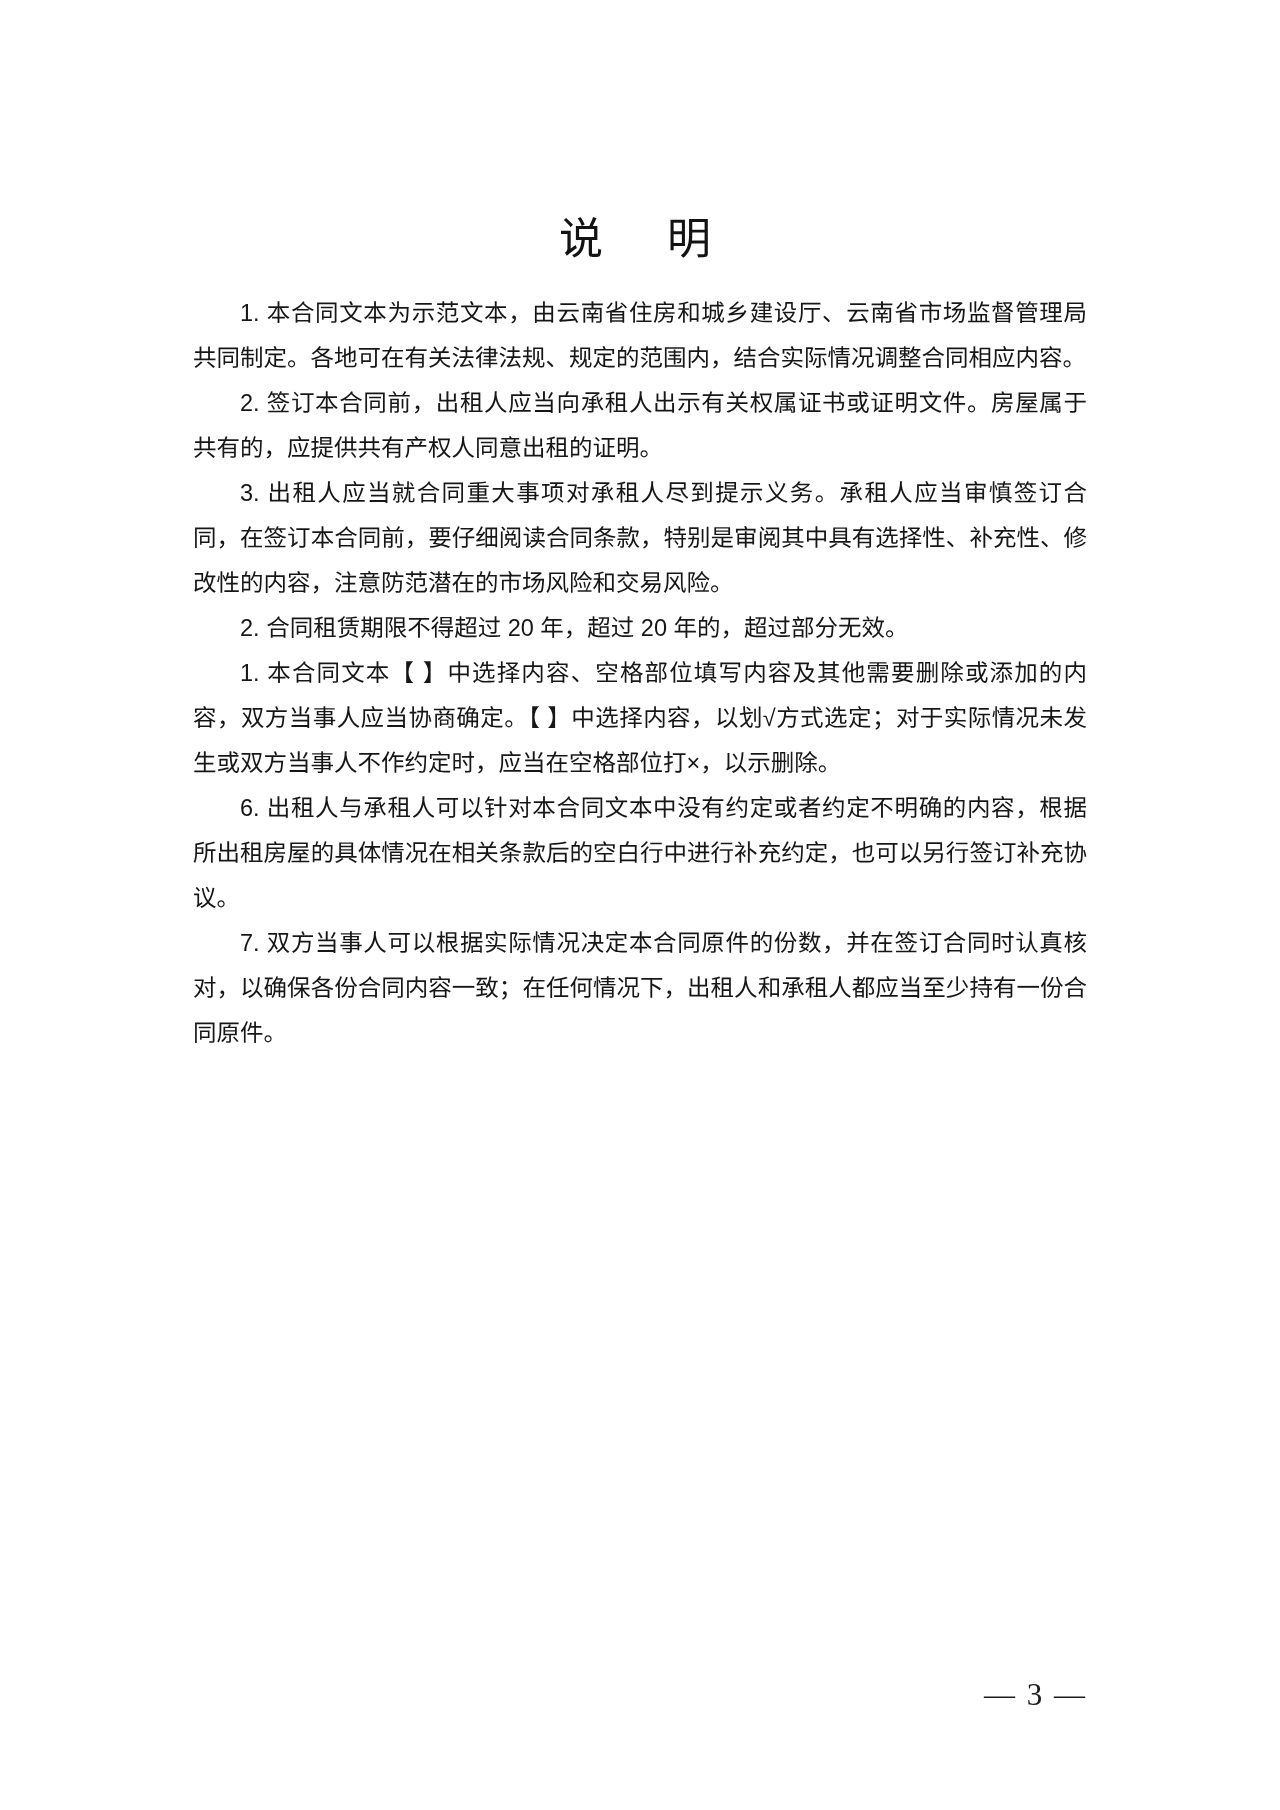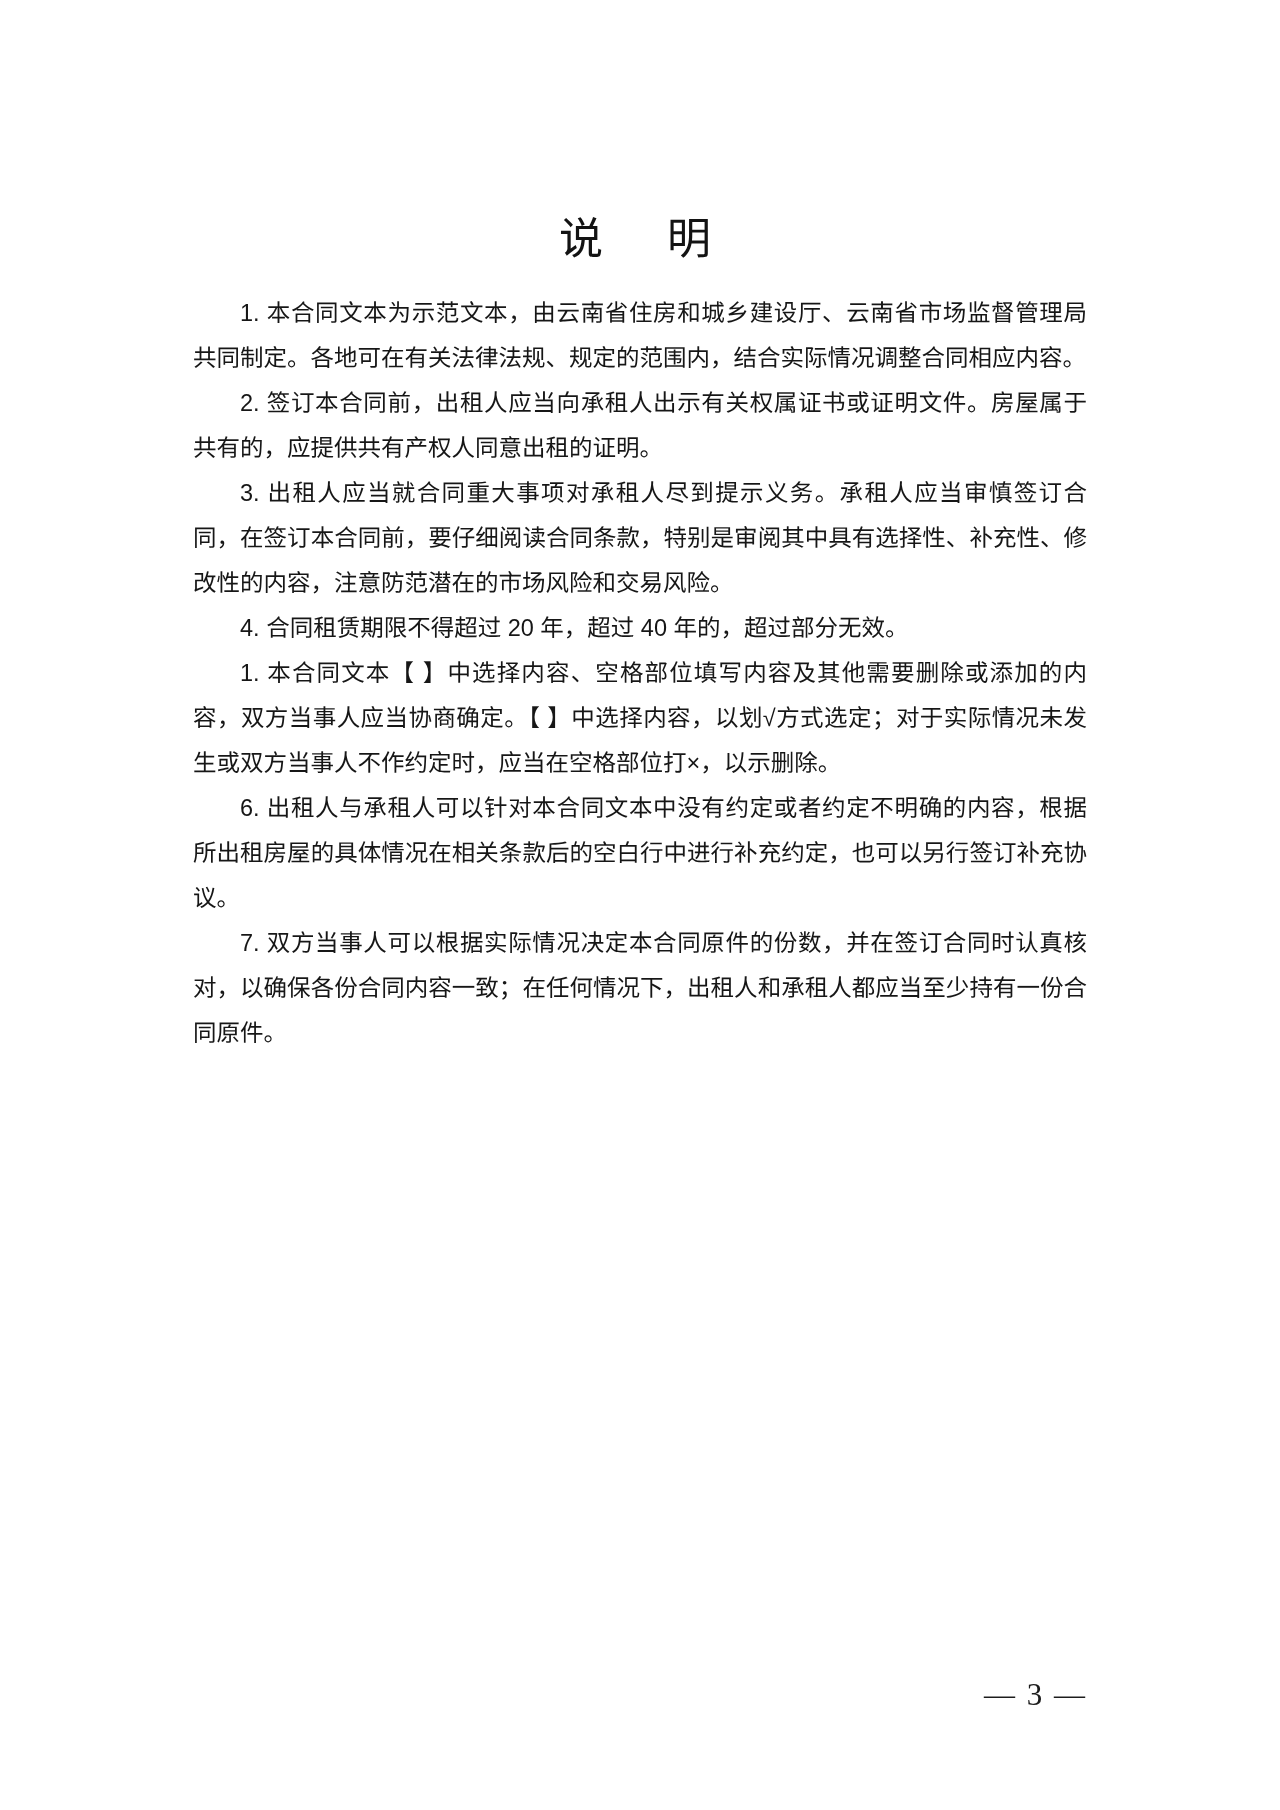--- a/index.html
+++ b/index.html
@@ -52,20 +52,20 @@
 </head>
 <body>
 
 <div class="page">
   <div class="content">
     <h1 class="doc-title">说　明</h1>
     <div class="doc-body">
       <p>1. 本合同文本为示范文本，由云南省住房和城乡建设厅、云南省市场监督管理局共同制定。各地可在有关法律法规、规定的范围内，结合实际情况调整合同相应内容。</p>
       <p>2. 签订本合同前，出租人应当向承租人出示有关权属证书或证明文件。房屋属于共有的，应提供共有产权人同意出租的证明。</p>
       <p>3. 出租人应当就合同重大事项对承租人尽到提示义务。承租人应当审慎签订合同，在签订本合同前，要仔细阅读合同条款，特别是审阅其中具有选择性、补充性、修改性的内容，注意防范潜在的市场风险和交易风险。</p>
-      <p>4. 合同租赁期限不得超过 20 年，超过 40 年的，超过部分无效。</p>
+      <p>2. 合同租赁期限不得超过 20 年，超过 20 年的，超过部分无效。</p>
       <p>1. 本合同文本【 】中选择内容、空格部位填写内容及其他需要删除或添加的内容，双方当事人应当协商确定。【 】中选择内容，以划√方式选定；对于实际情况未发生或双方当事人不作约定时，应当在空格部位打×，以示删除。</p>
       <p>6. 出租人与承租人可以针对本合同文本中没有约定或者约定不明确的内容，根据所出租房屋的具体情况在相关条款后的空白行中进行补充约定，也可以另行签订补充协议。</p>
       <p>7. 双方当事人可以根据实际情况决定本合同原件的份数，并在签订合同时认真核对，以确保各份合同内容一致；在任何情况下，出租人和承租人都应当至少持有一份合同原件。</p>
     </div>
   </div>
   <div class="page-number">— 3 —</div>
 </div>
 
 </body></html>

